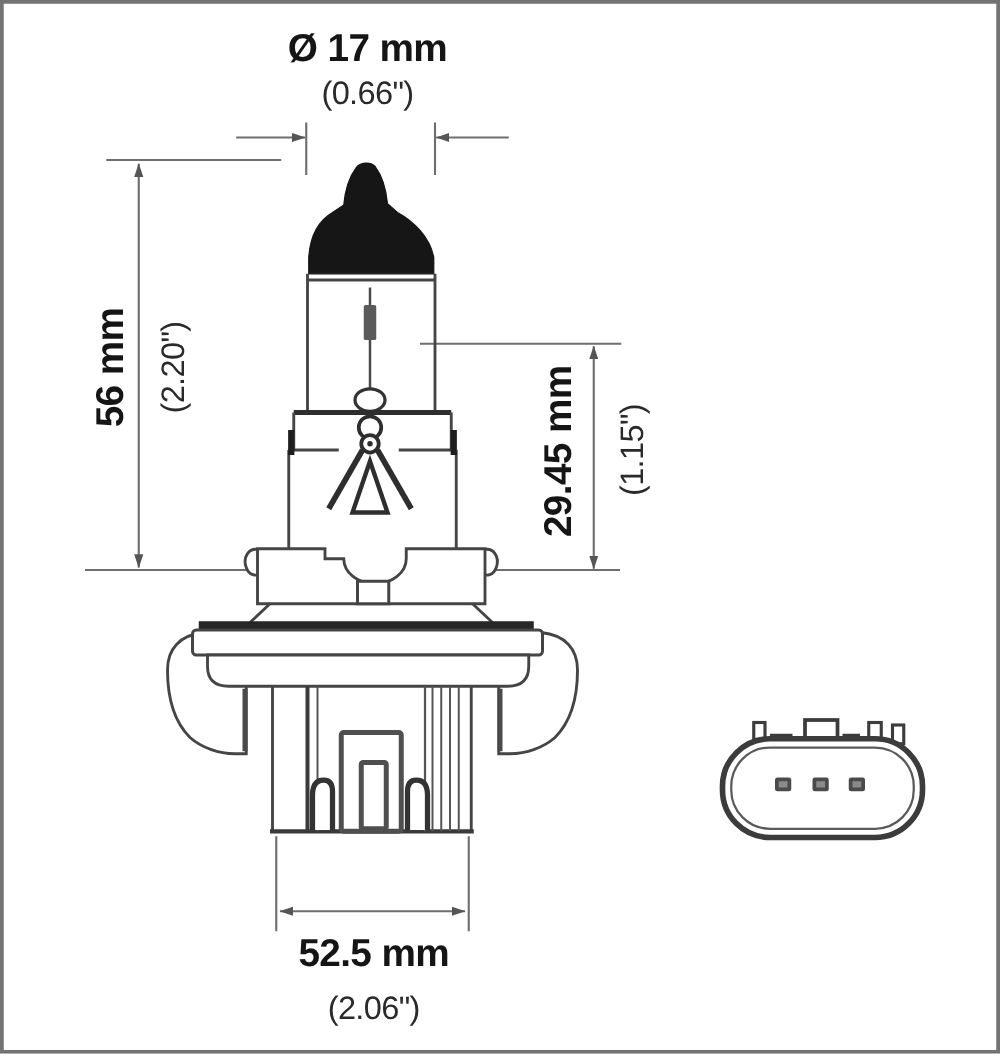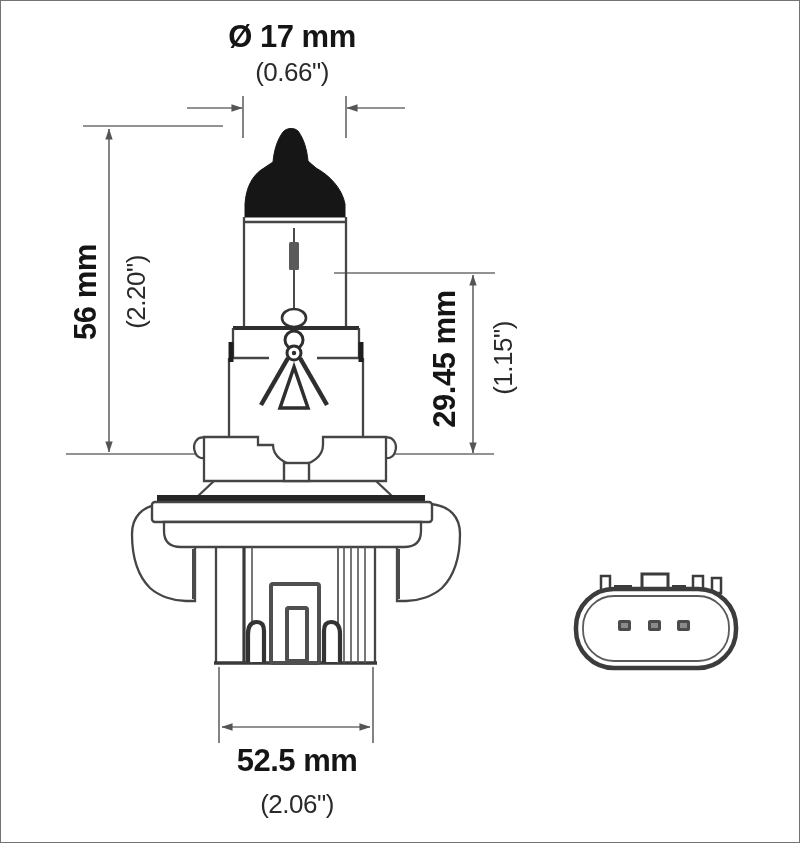--- a/index.html
+++ b/index.html
@@ -1,21 +1,21 @@
 <!DOCTYPE html>
 <html><head>
 <meta charset="utf-8">
 <style>
   html, body { margin: 0; padding: 0; background: #ffffff; }
   .stage {
     position: relative;
     width: 800px;
     height: 843px;
     background: #ffffff;
-    border: 1px solid #737373;
+    border: 3px solid #737373;
     box-sizing: border-box;
     font-family: "Liberation Sans", sans-serif;
     overflow: hidden;
   }
   svg { display: block; }
   .dim-metric {
     font-family: "Liberation Sans", sans-serif;
     font-weight: 700;
     font-size: 31px;
     letter-spacing: -0.5px;

